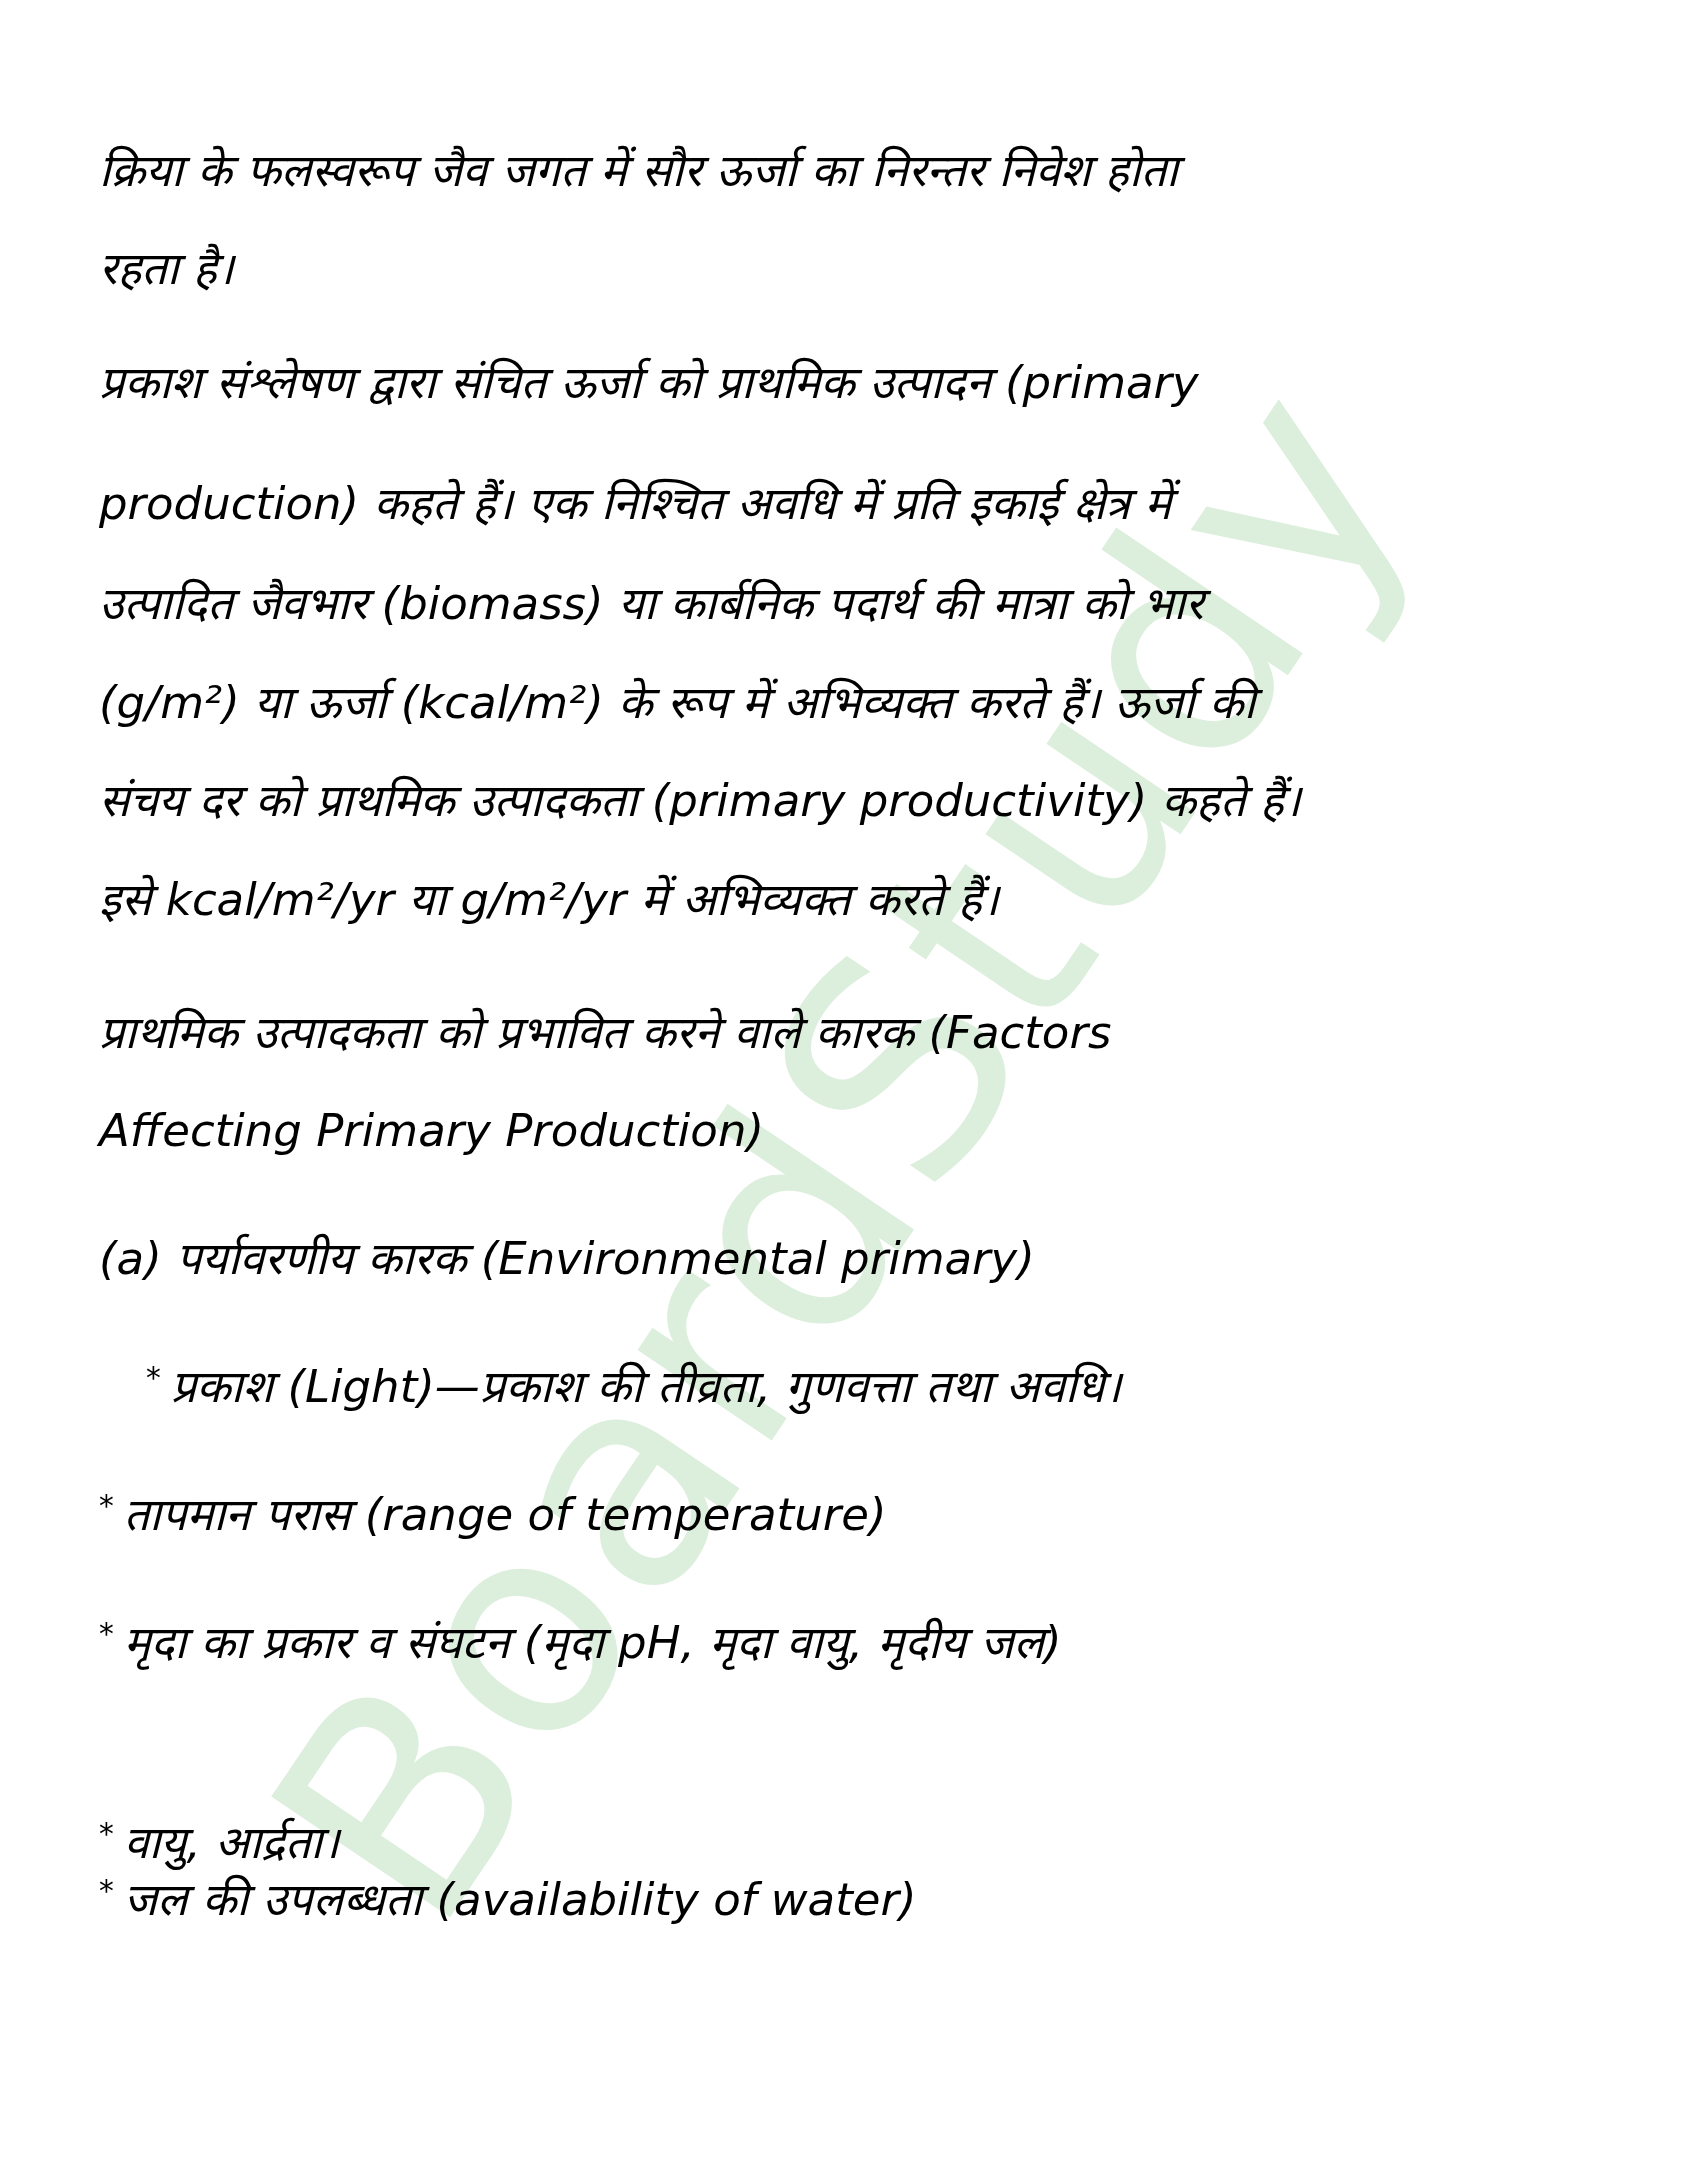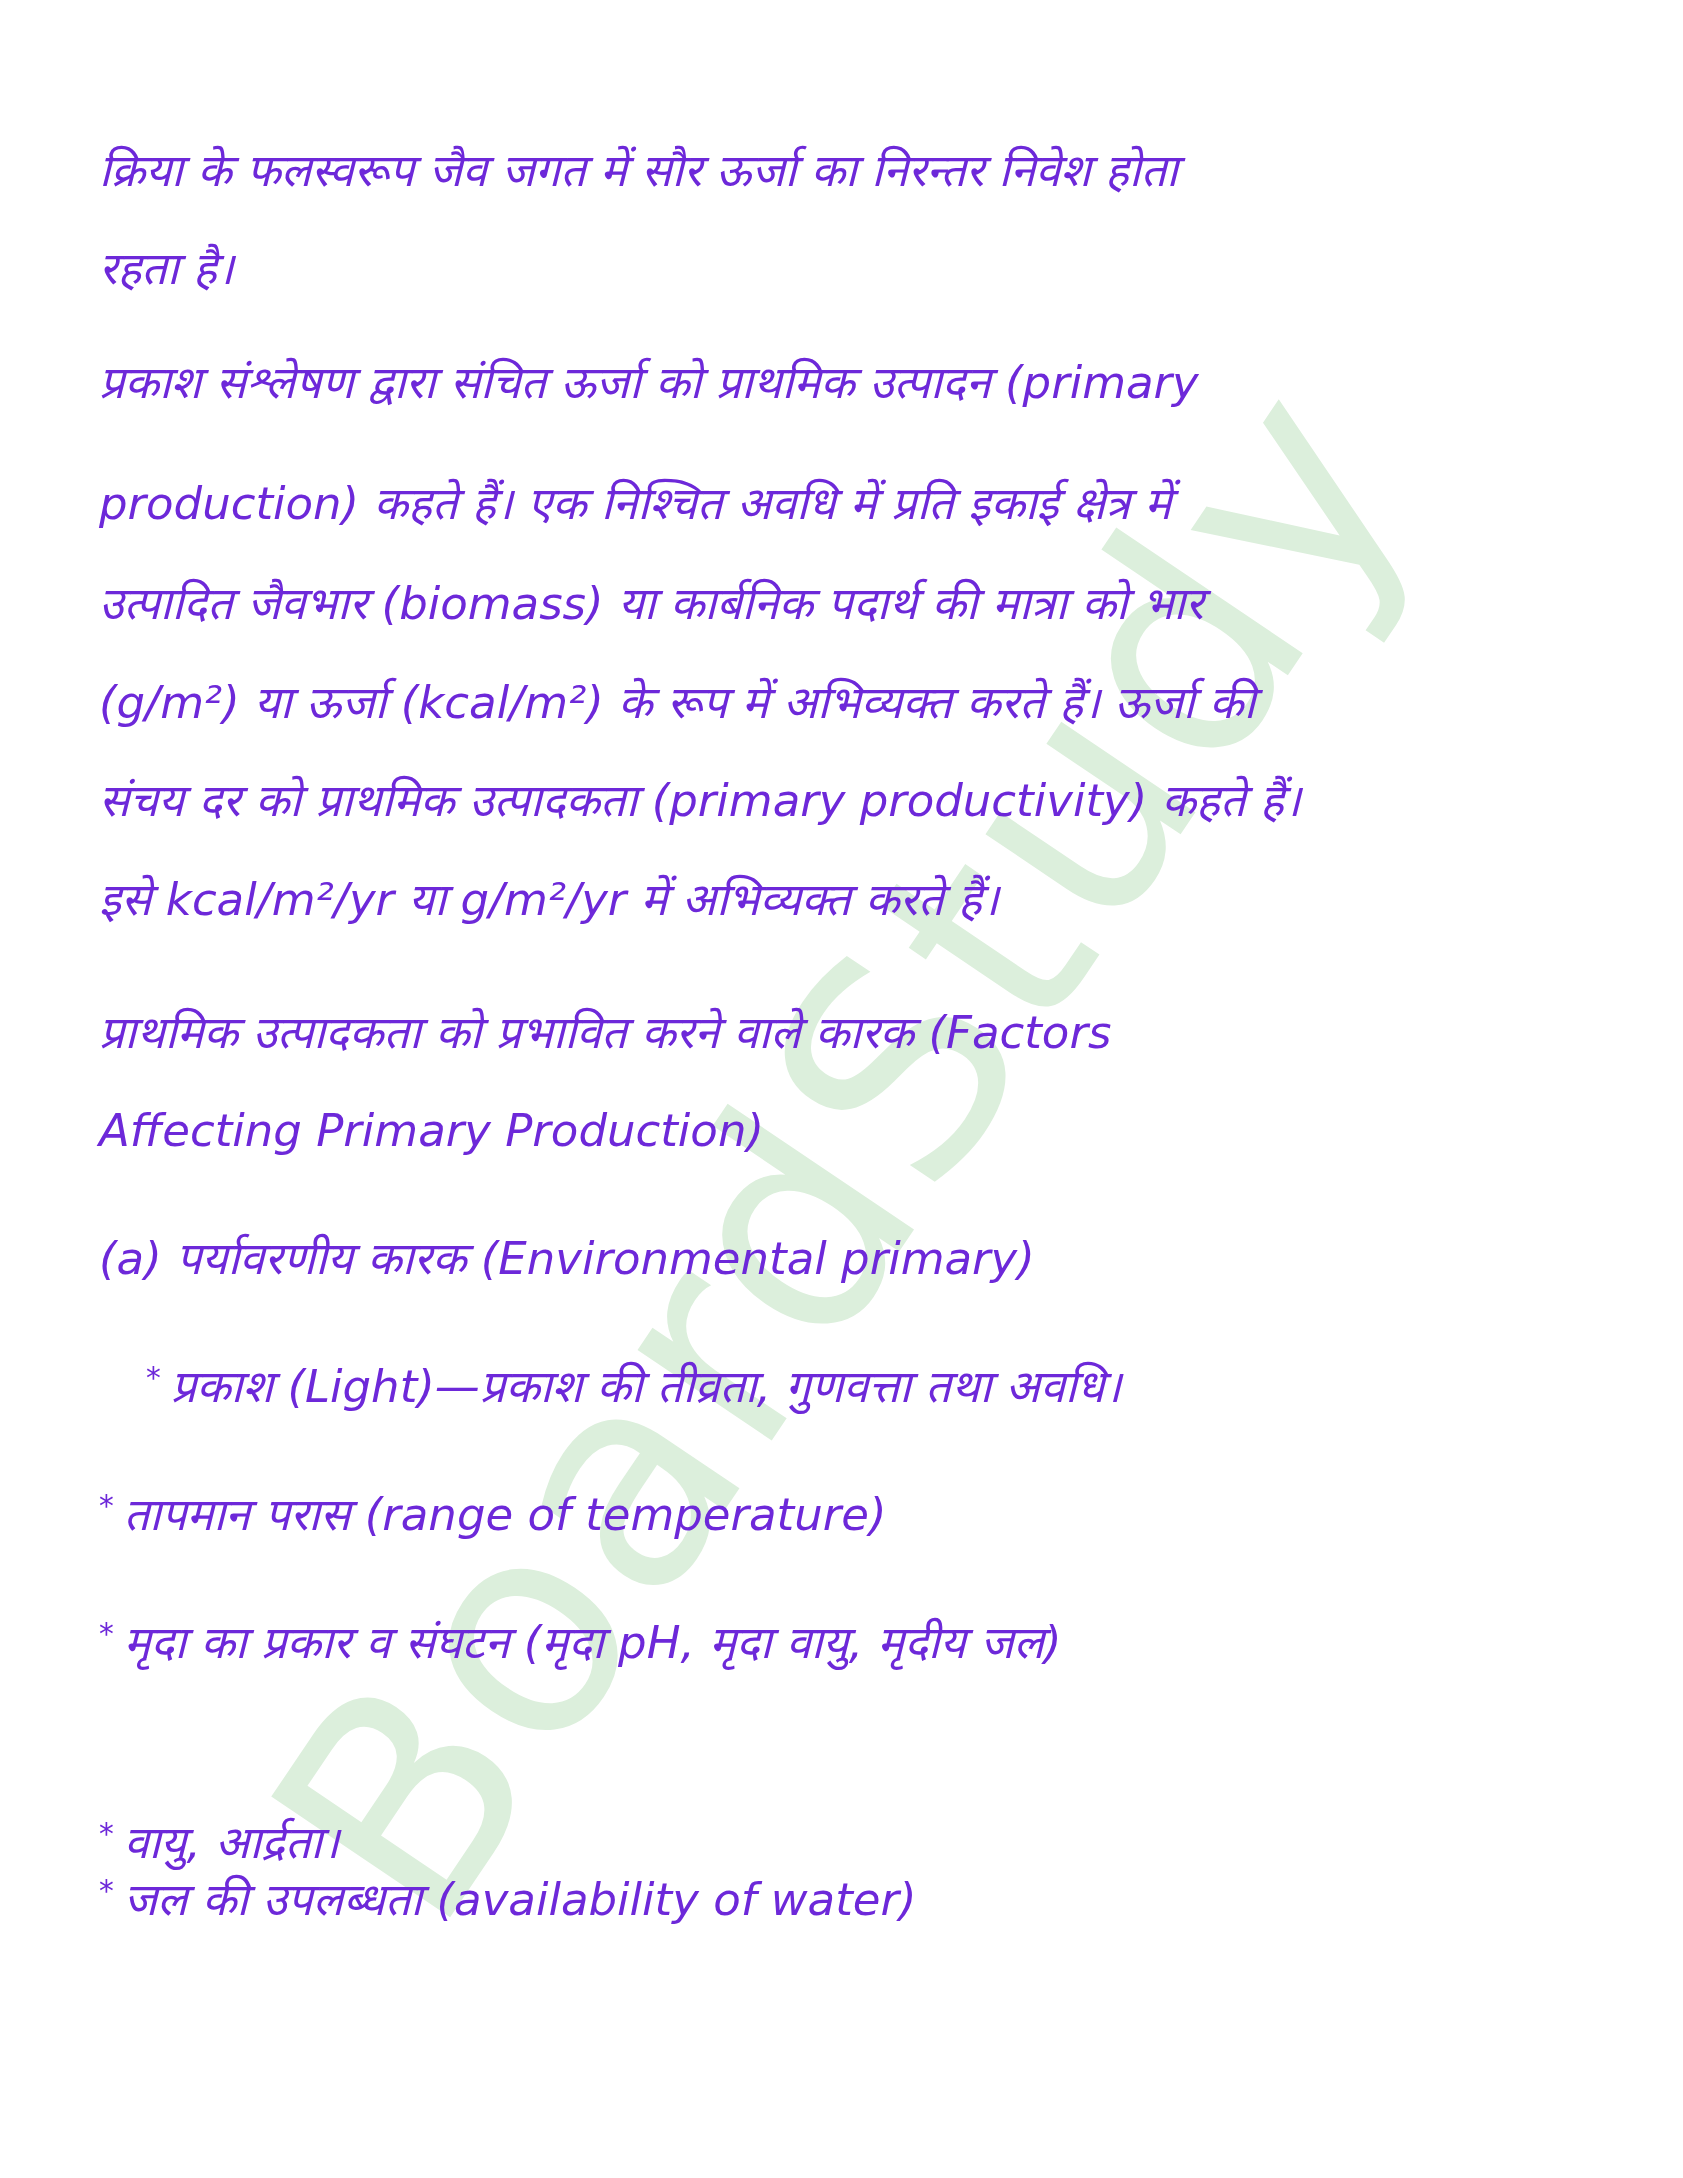--- a/index.html
+++ b/index.html
@@ -44,21 +44,21 @@
     width: 1497px;
     z-index: 1;
   }
   .line {
     position: absolute;
     left: 0;
     font-size: 45px;
     font-style: italic;
     line-height: 1;
     white-space: nowrap;
-    color: #6d28d9;
+    color: #000000;
   }
   .bullet-star {
     font-size: 29.6px;
     vertical-align: 13.8px;
     margin-right: 9.9px;
     font-style: normal;
   }
 </style>
 </head>
 <body>

